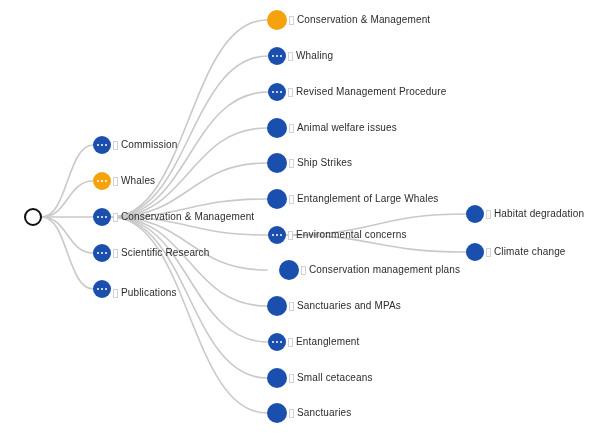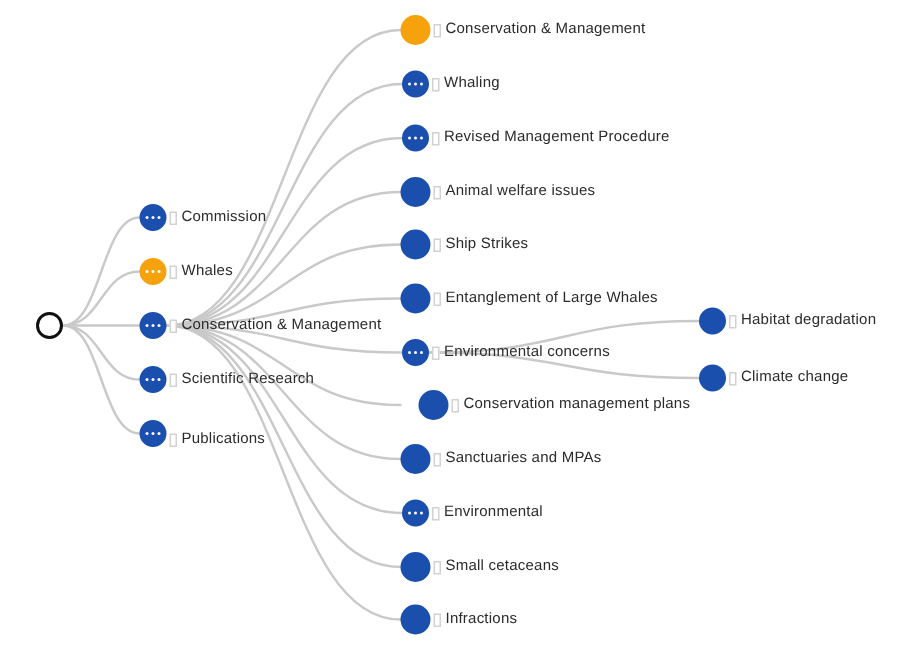--- a/index.html
+++ b/index.html
@@ -233,31 +233,31 @@
       </div>
       <div class="node" style="left: 268px; top: 333px;">
         <div class="node-circle blue" style="width: 18px; height: 18px;">
           <span class="dots">
             <i></i>
             <i></i>
             <i></i>
           </span>
         </div>
         <span class="node-box"></span>
-        <span class="node-label">Environmental</span>
+        <span class="node-label">Entanglement</span>
       </div>
       <div class="node" style="left: 267px; top: 368px;">
         <div class="node-circle blue" style="width: 20px; height: 20px;"></div>
         <span class="node-box"></span>
         <span class="node-label">Small cetaceans</span>
       </div>
       <div class="node" style="left: 267px; top: 403px;">
         <div class="node-circle blue" style="width: 20px; height: 20px;"></div>
         <span class="node-box"></span>
-        <span class="node-label">Infractions</span>
+        <span class="node-label">Sanctuaries</span>
       </div>
       <div class="node" style="left: 466px; top: 205px;">
         <div class="node-circle blue" style="width: 18px; height: 18px;"></div>
         <span class="node-box"></span>
         <span class="node-label">Habitat degradation</span>
       </div>
       <div class="node" style="left: 466px; top: 243px;">
         <div class="node-circle blue" style="width: 18px; height: 18px;"></div>
         <span class="node-box"></span>
         <span class="node-label">Climate change</span>

